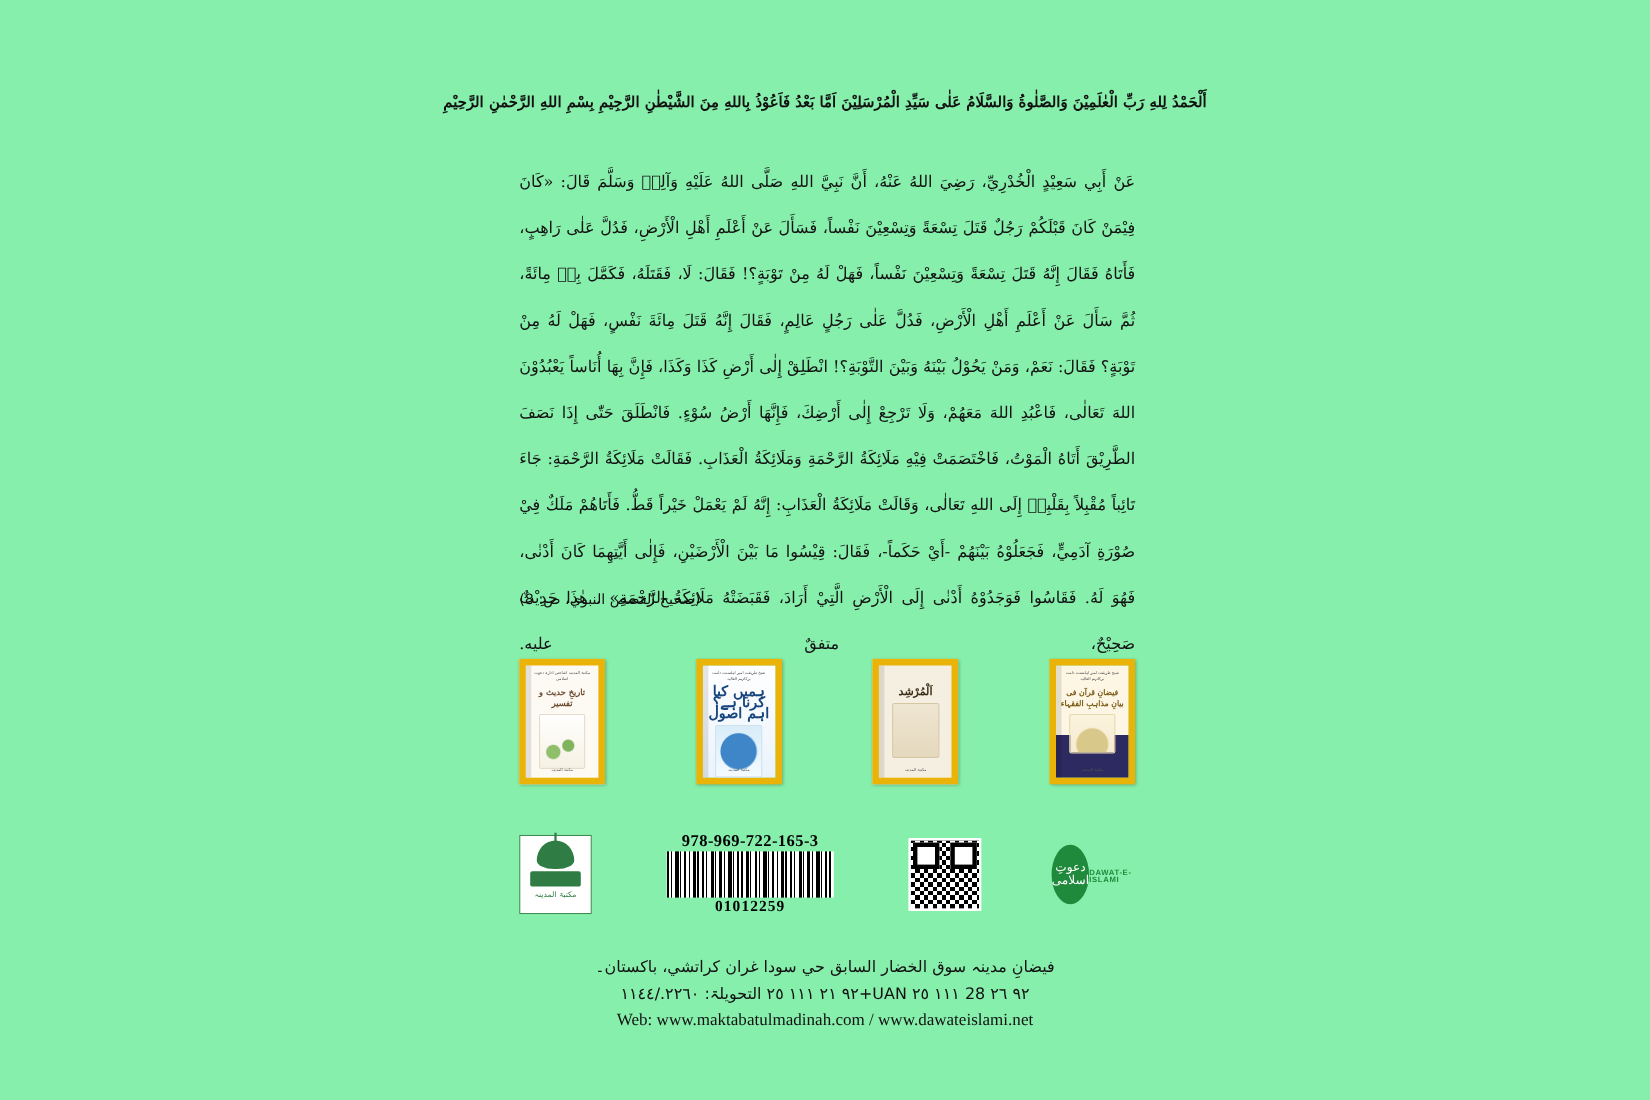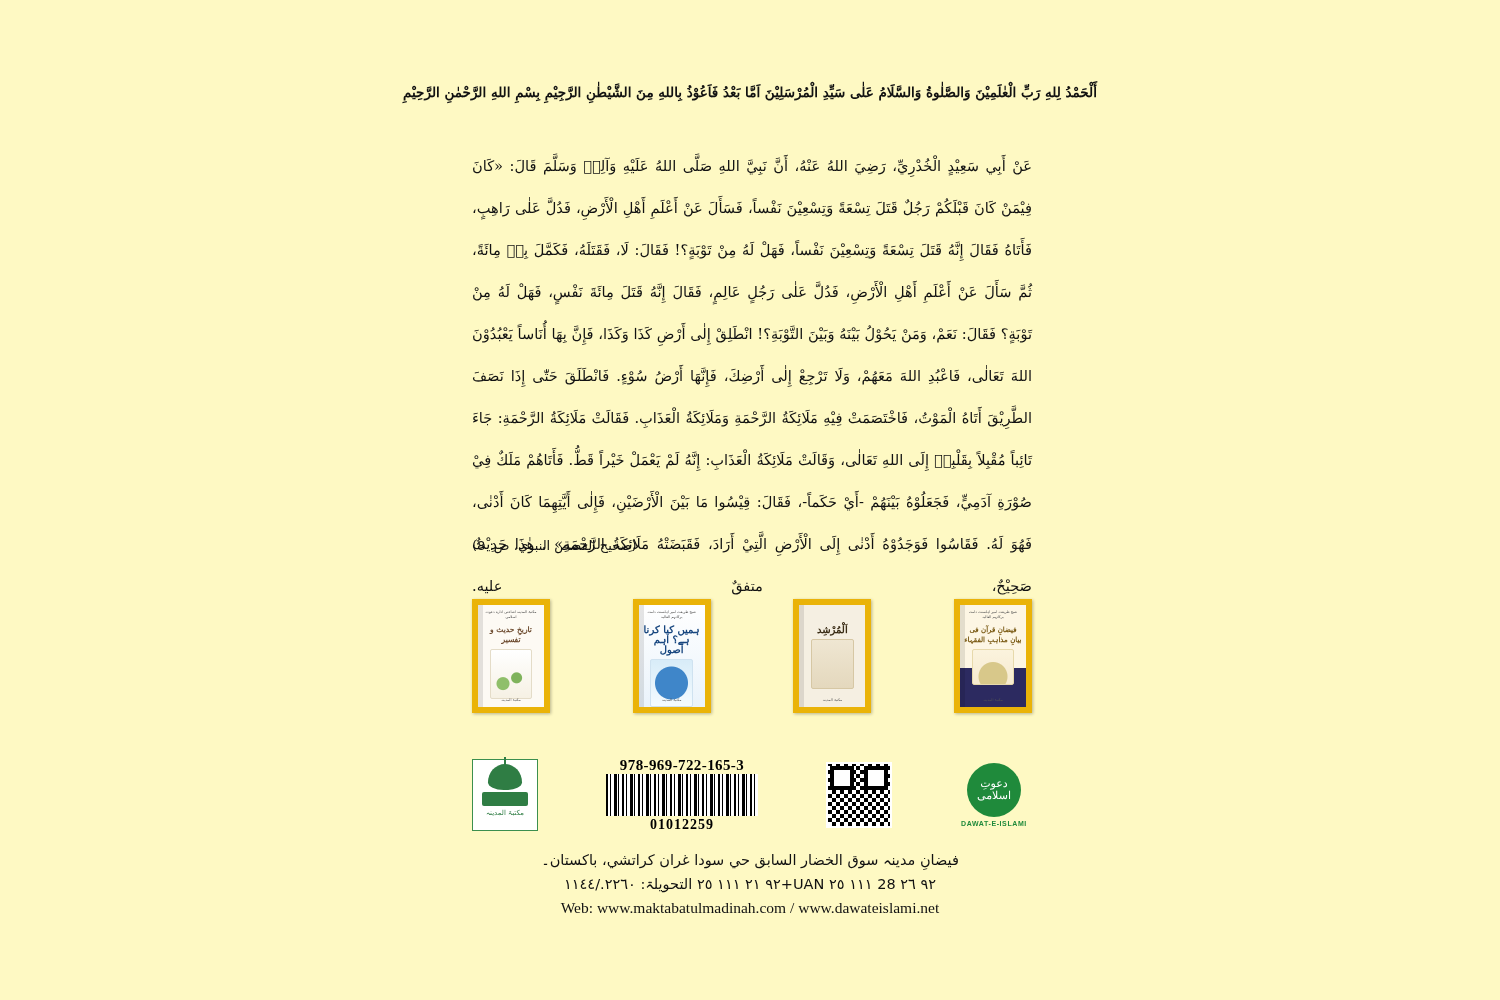--- a/index.html
+++ b/index.html
@@ -13,21 +13,21 @@
     font-family: "DejaVu Sans", sans-serif;
     color: #1a1a1a;
     overflow: hidden;
     position: relative;
   }
   .page {
     position: absolute;
     left: 0; top: 0;
     width: 1500px;
     height: 1000px;
-    background: #fef9c3;
+    background: #86efac;
   }
   
   .header-line {
     position: absolute;
     top: 84px;
     left: 0;
     width: 1500px;
     text-align: center;
     font-family: "DejaVu Serif", serif;
     font-size: 13.5px;
@@ -135,21 +135,21 @@
   .book.b1 { background: #fdfaf4; }
   .book.b1 .b-title { color: #6d4b2f; }
   .book.b1 .b-art {
     background:
       radial-gradient(circle at 30% 70%, #8fbf6a 0 6px, transparent 7px),
       radial-gradient(circle at 64% 58%, #7fb35c 0 5px, transparent 6px),
       linear-gradient(#ffffff,#f6f1e4);
     border: 1px solid #e4dcc8;
   }
   .book.b2 { background: linear-gradient(#ffffff,#eaf3fb); }
-  .book.b2 .b-title { color: #17467f; font-size: 10px; }
+  .book.b2 .b-title { color: #17467f; font-size: 13px; }
   .book.b2 .b-art {
     background:
       radial-gradient(circle at 50% 50%, #3f86c9 0 16px, transparent 17px),
       linear-gradient(#d8ecf8,#f4fbff);
     border: 1px solid #cfe2f0;
   }
   .book.b3 { background: #f5efe2; }
   .book.b3 .b-title { color: #3b2d16; font-size: 10px; }
   .book.b3 .b-art {
     background: linear-gradient(#efe6d2,#e4d8bd);
@@ -268,21 +268,21 @@
     width: 16px; height: 16px;
     border: 4px solid #000;
     background: #fff;
   }
   .qr::before { left: 2px; top: 2px; }
   .qr::after { right: 2px; top: 2px; }
   .dawat-logo {
     width: 76px;
     height: 72px;
     display: flex;
-    flex-direction: column;
+    flex-direction: row;
     align-items: center;
     justify-content: center;
   }
   .dawat-logo .circle {
     width: 54px;
     height: 54px;
     border-radius: 50%;
     background: #1f8a3b;
     color: #ffffff;
     font-family: "DejaVu Serif", serif;
@@ -309,21 +309,21 @@
     left: 0;
     width: 1500px;
     text-align: center;
     font-family: "DejaVu Sans", sans-serif;
     color: #111;
   }
   .footer .ln {
     line-height: 24px;
     font-size: 14.5px;
   }
-  .footer .ln.ar { direction: rtl; }
+  .footer .ln.ar { direction: rtl; margin-top: 20px; }
   .footer .ln.lt { direction: ltr; font-family: "Liberation Serif", serif; font-size: 15.5px; }
   .footer .ln.mix { direction: rtl; }
 </style>
 </head>
 <body>
 
 <div class="page">
 
   <div class="header-line">أَلْحَمْدُ لِلهِ رَبِّ الْعٰلَمِيْنَ وَالصَّلٰوةُ وَالسَّلَامُ عَلٰى سَيِّدِ الْمُرْسَلِيْنَ اَمَّا بَعْدُ فَاَعُوْذُ بِاللهِ مِنَ الشَّيْطٰنِ الرَّجِيْمِ بِسْمِ اللهِ الرَّحْمٰنِ الرَّحِيْمِ</div>
 

